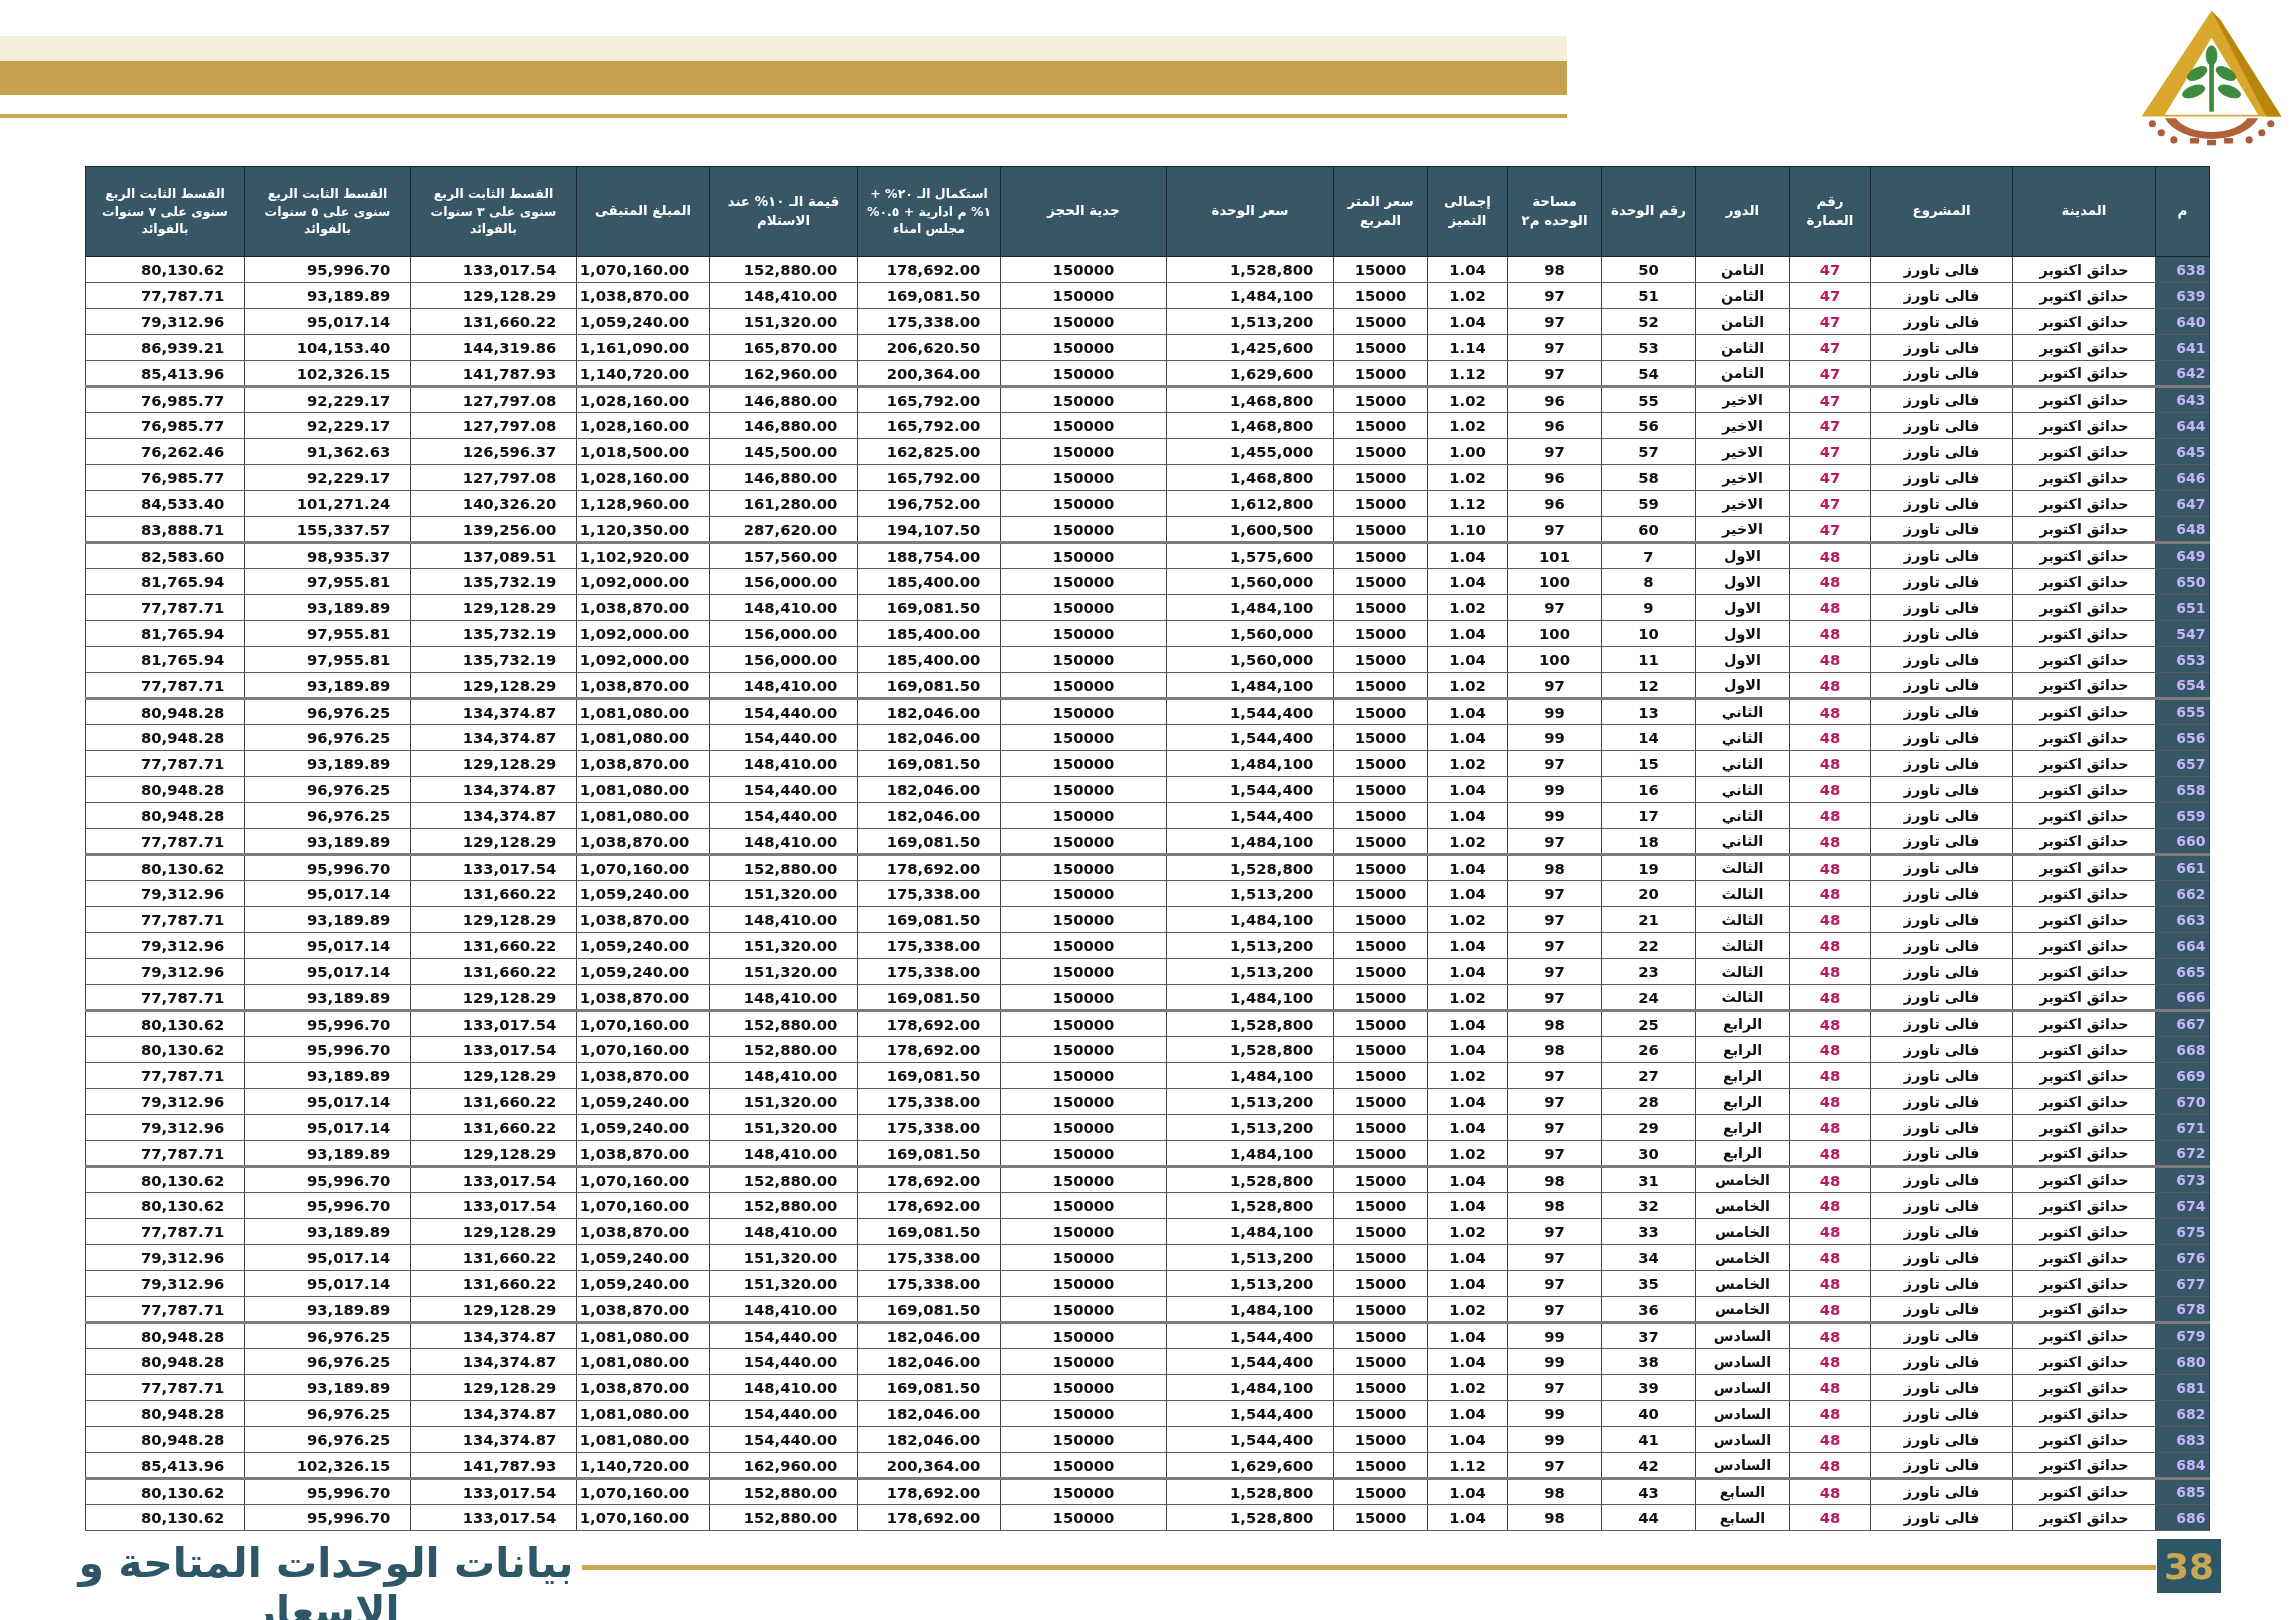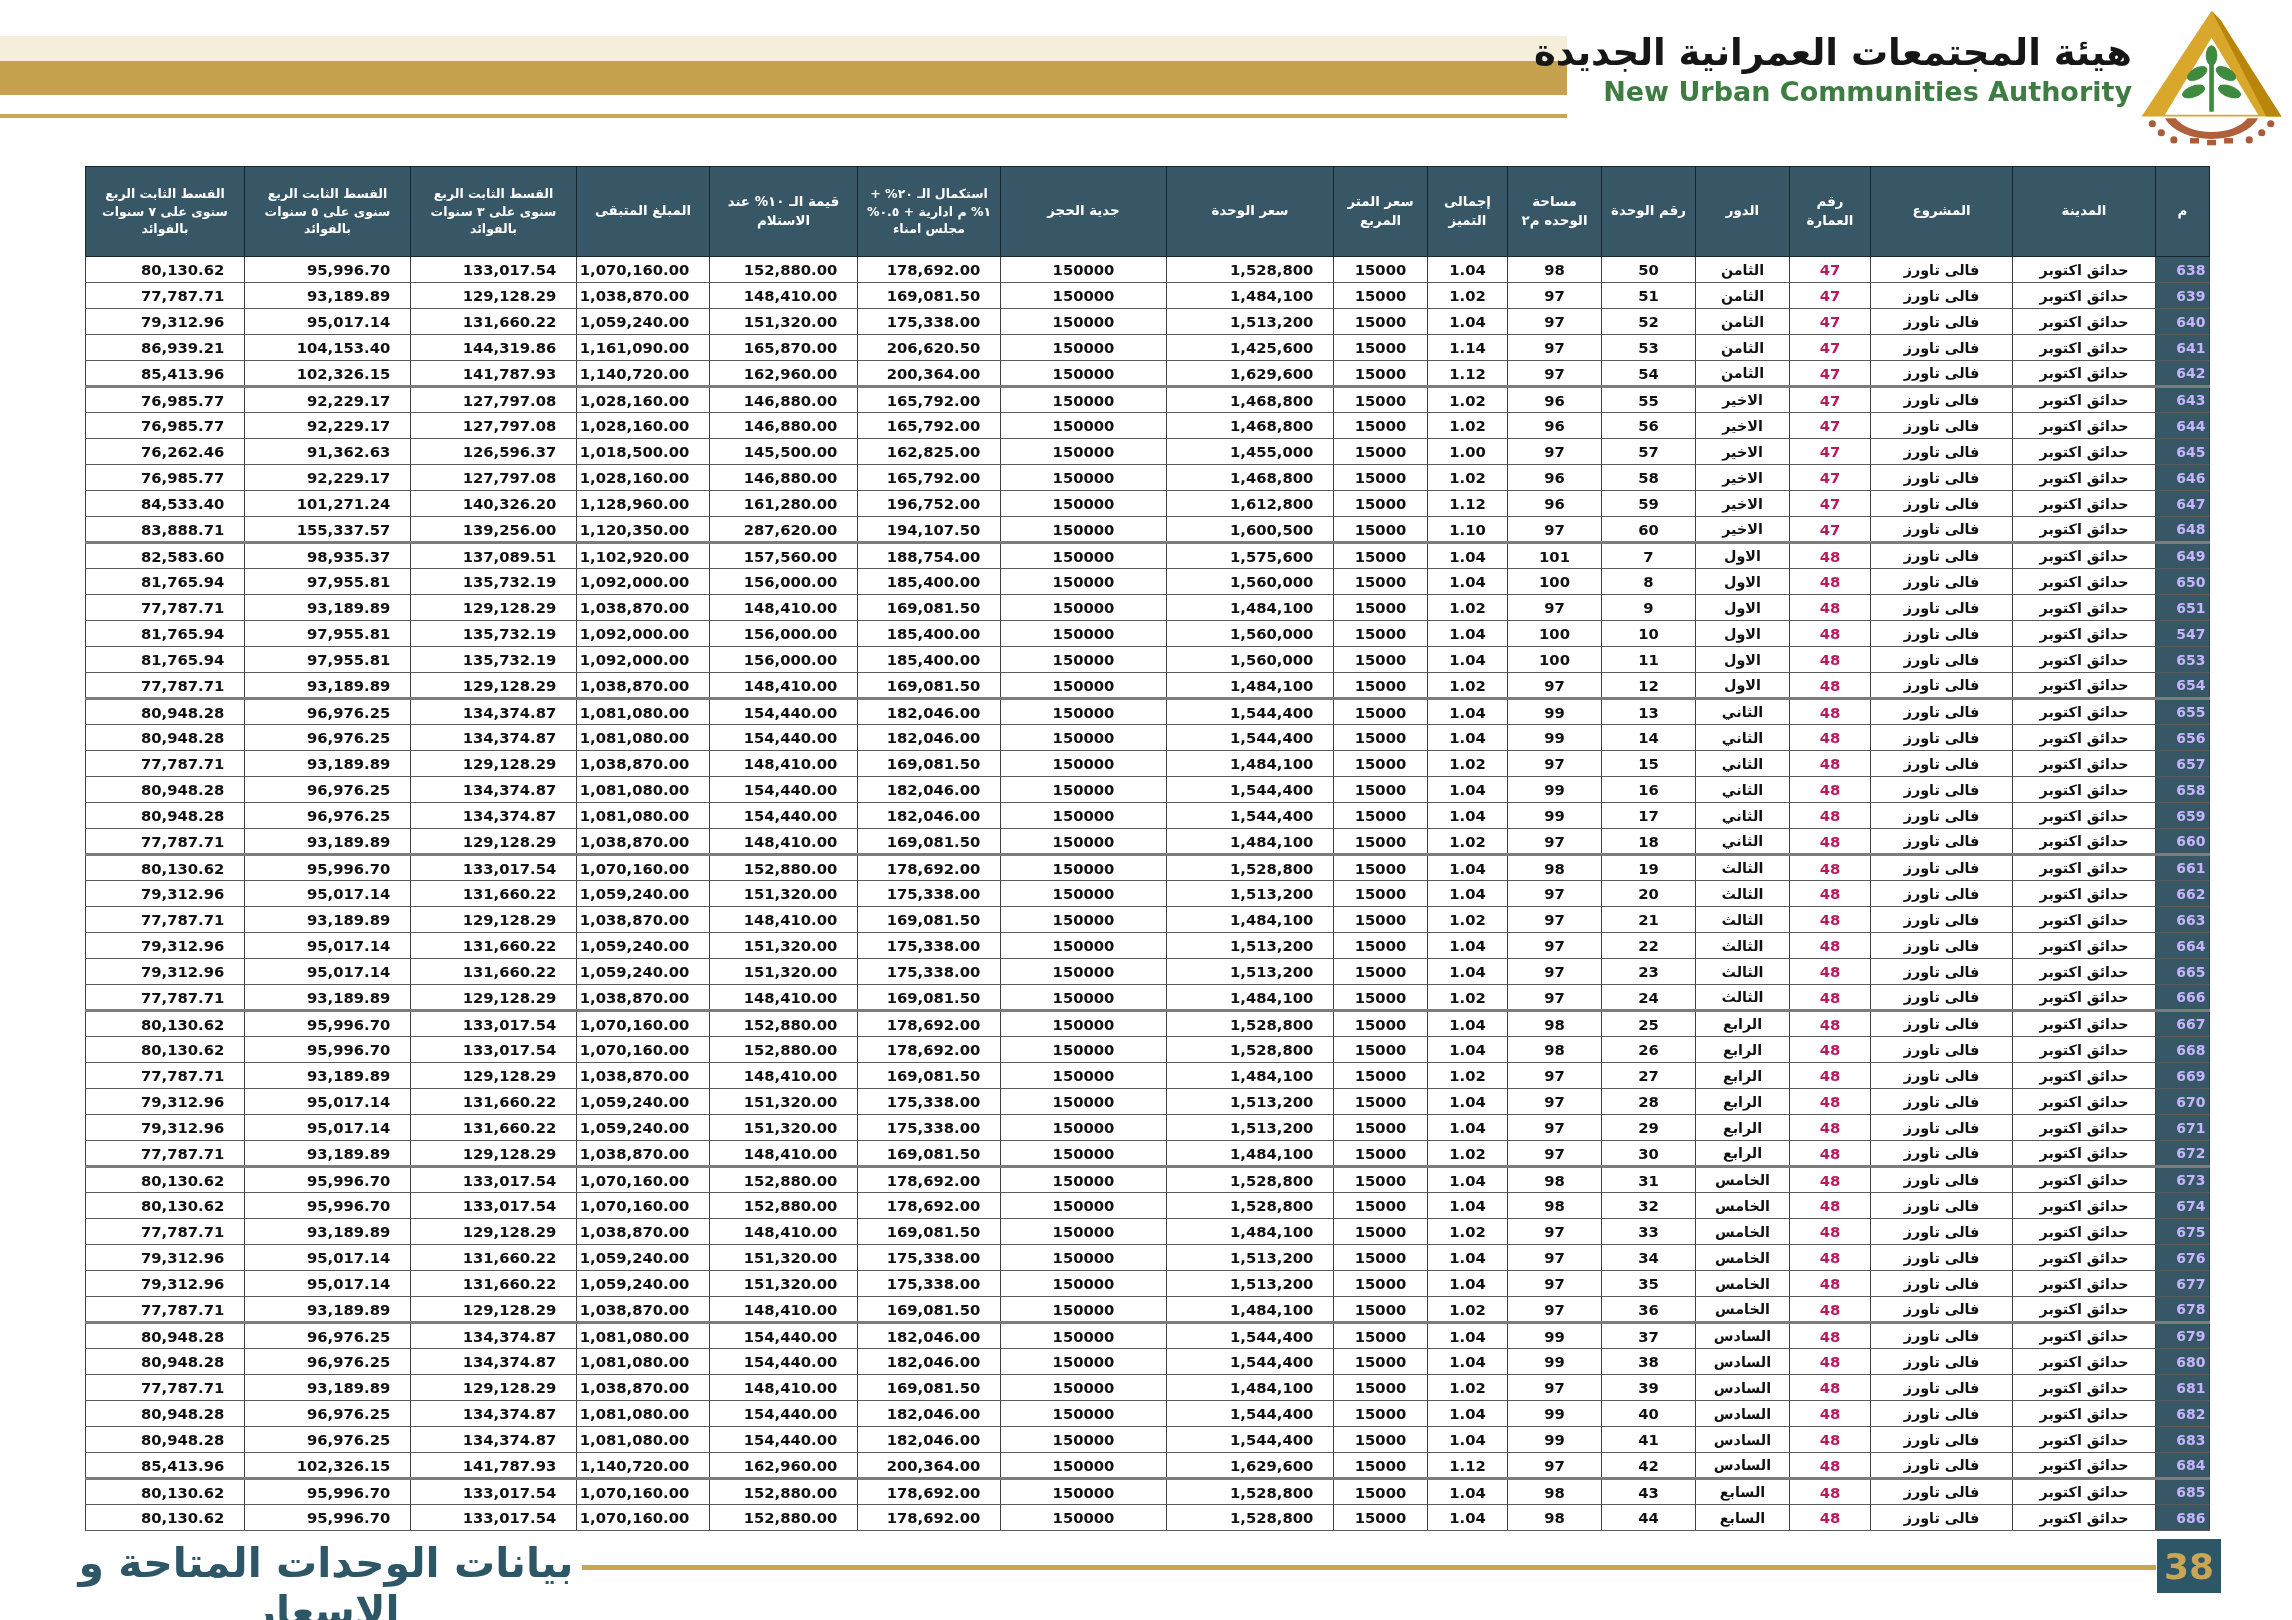--- a/index.html
+++ b/index.html
@@ -53,24 +53,20 @@
 </style>
 </head>
 <body>
 
 <div class="page">
 
   <div class="band-cream"></div>
   <div class="band-gold"></div>
   <div class="band-thin"></div>
 
-  <div class="masthead">
-    <div class="ar-title">هيئة المجتمعات العمرانية الجديدة</div>
-    <div class="en-title">New Urban Communities Authority</div>
-  </div>
 
   <svg class="logo" viewBox="0 0 165 158" aria-hidden="true">
     <polygon points="82,4 160,122 4,122" fill="#d8a72c"></polygon>
     <polygon points="82,4 92,14 160,122 143,122" fill="#b8860b"></polygon>
     <polygon points="82,34 134,120 30,120" fill="#ffffff"></polygon>
 
     <g fill="#3e8a3e" stroke="#3e8a3e">
       <rect x="80" y="64" width="4" height="52"></rect>
       <ellipse cx="66" cy="74" rx="12" ry="6" transform="rotate(-30 66 74)"></ellipse>
       <ellipse cx="98" cy="74" rx="12" ry="6" transform="rotate(30 98 74)"></ellipse>

